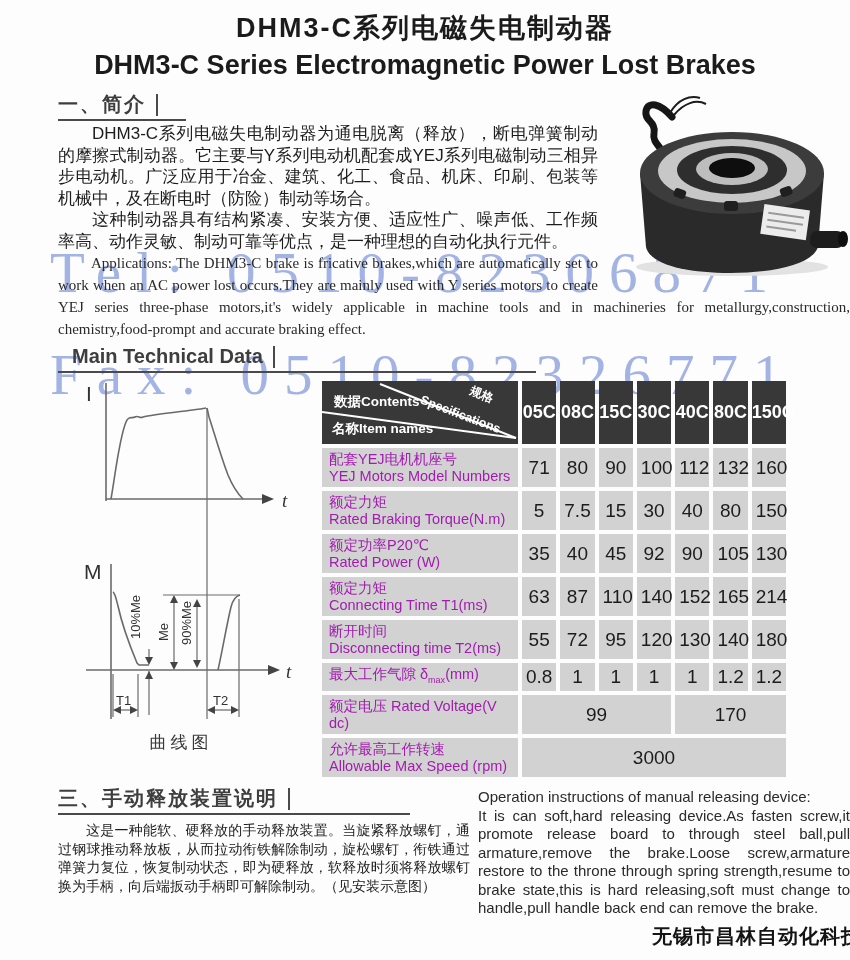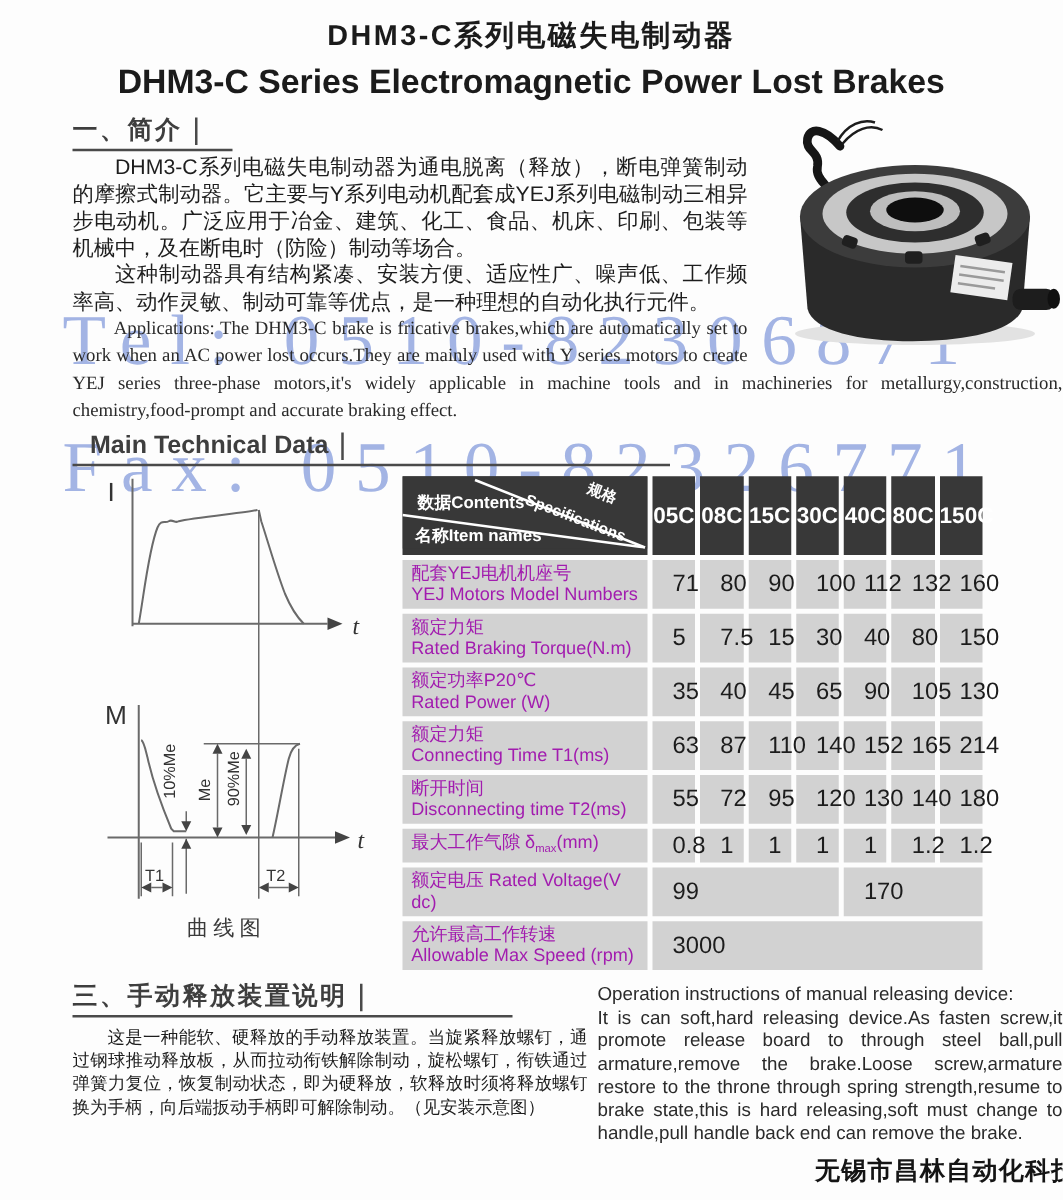--- a/index.html
+++ b/index.html
@@ -17,21 +17,21 @@
     font-size:57px;letter-spacing:15px;opacity:.8;font-weight:500;
   }
   .wm-tel{top:240px;}
   .wm-fax{top:342px;}
   .company-wm{
     position:absolute;left:652px;top:923px;z-index:3;
     font-size:20px;font-weight:bold;color:#141414;letter-spacing:1px;white-space:nowrap;
   }
   
   header{margin-left:-58px;width:850px;text-align:center;}
-  .title-zh{font-size:23px;font-weight:bold;color:#1b1b1b;letter-spacing:2px;line-height:36px;}
+  .title-zh{font-size:27px;font-weight:bold;color:#1b1b1b;letter-spacing:2px;line-height:36px;}
   .title-en{font-size:27px;font-weight:bold;color:#1b1b1b;line-height:38px;}
   
   .sec-head{
     font-size:20px;font-weight:bold;color:#3e3e3e;letter-spacing:2px;
     border-bottom:2px solid #4a4a4a;padding-bottom:3px;line-height:24px;
     display:flex;align-items:flex-end;
   }
   .sec-head .tick{display:inline-block;width:2px;height:22px;background:#4a4a4a;margin-left:10px;}
   .w1{width:128px;}
   .w2{width:478px;margin-top:4px;}
@@ -52,21 +52,21 @@
     border-collapse:separate;border-spacing:4px;table-layout:fixed;
     width:472px;margin-left:-4px;flex:none;
   }
   table.spec th,table.spec td{background:#d2d2d2;}
   table.spec thead th{
     background:#383838;color:#fff;font-size:18px;font-weight:600;
     height:58px;padding:0;text-align:center;
   }
   th.corner{width:196px;padding:0;}
   td.lbl{font-size:14.5px;line-height:16.5px;color:#a21caf;padding:3px 3px 3px 7px;text-align:left;}
-  td.val{font-size:19px;color:#1c1c1c;text-align:left;padding:2px 16px;}
+  td.val{font-size:19px;color:#1c1c1c;text-align:center;padding:2px 4px;}
   sub{font-size:9px;}
   
   .s3{display:flex;margin-top:5px;}
   .s3-left{width:412px;flex:none;}
   .s3-left .p-zh{margin-top:6px;font-size:14px;line-height:18.5px;}
   .s3-right{flex:1;padding-left:8px;margin-top:2px;}
   .s3-right .p-en{line-height:18.5px;}
   svg text{font-family:"Liberation Sans","DejaVu Sans",sans-serif;}
   .axis-label{font-size:21px;fill:#333;}
   .t-label{font-size:19px;font-style:italic;fill:#333;font-family:"Liberation Serif",serif;}
@@ -246,21 +246,21 @@
               <td class="val">150</td>
             </tr>
             <tr>
               <td class="lbl">
                 <div>额定功率P20℃</div>
                 <div>Rated Power (W)</div>
               </td>
               <td class="val">35</td>
               <td class="val">40</td>
               <td class="val">45</td>
-              <td class="val">65</td>
+              <td class="val">92</td>
               <td class="val">90</td>
               <td class="val">105</td>
               <td class="val">130</td>
             </tr>
             <tr>
               <td class="lbl">
                 <div>额定力矩</div>
                 <div>Connecting Time T1(ms)</div>
               </td>
               <td class="val">63</td>

